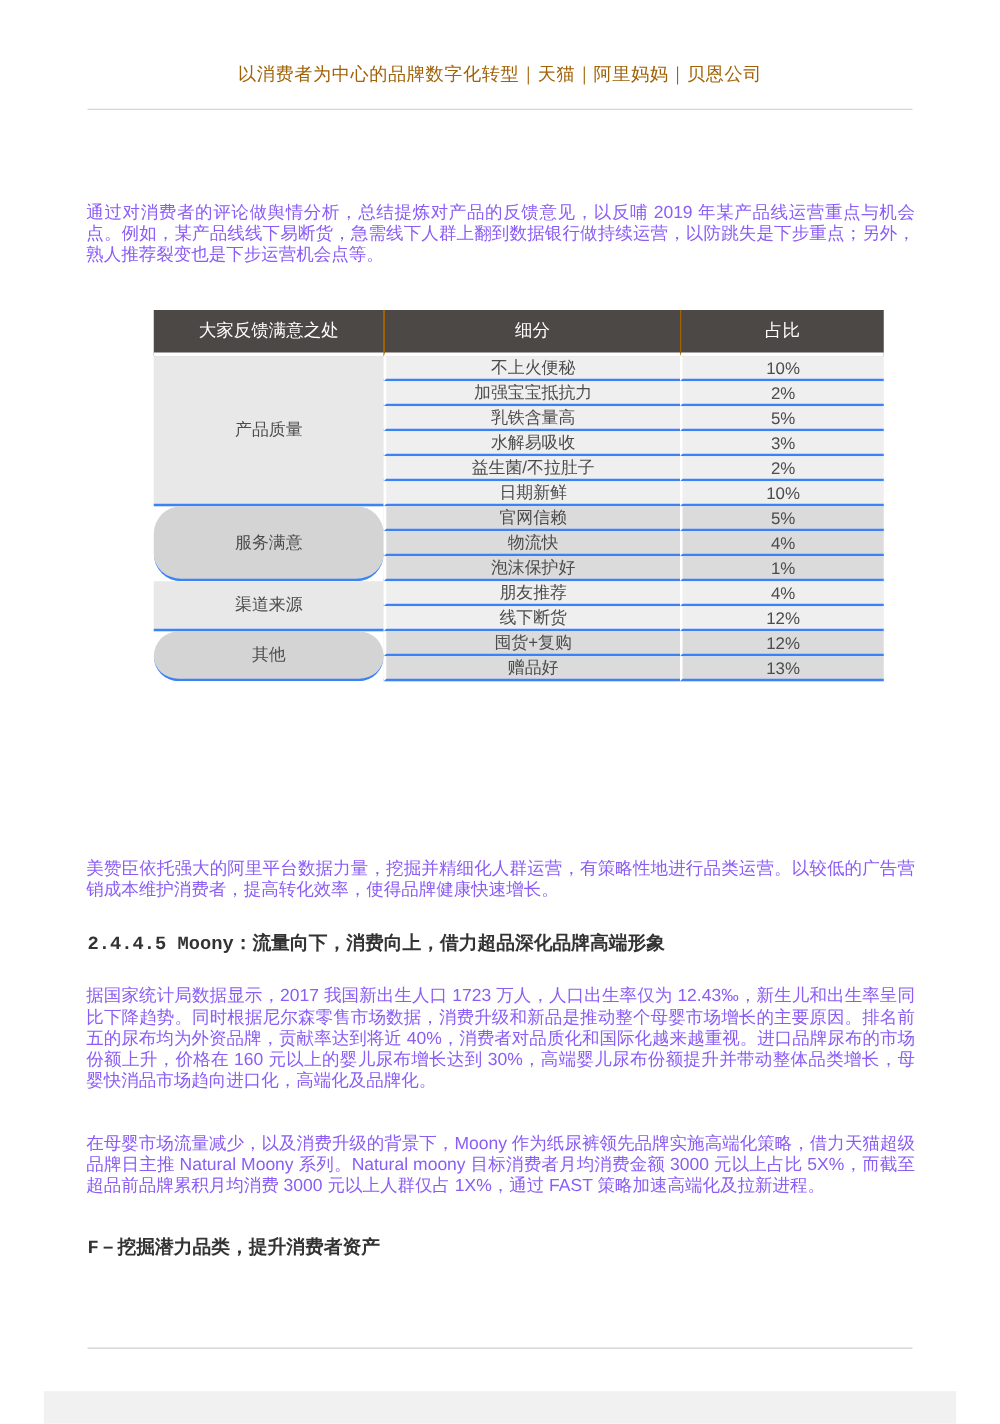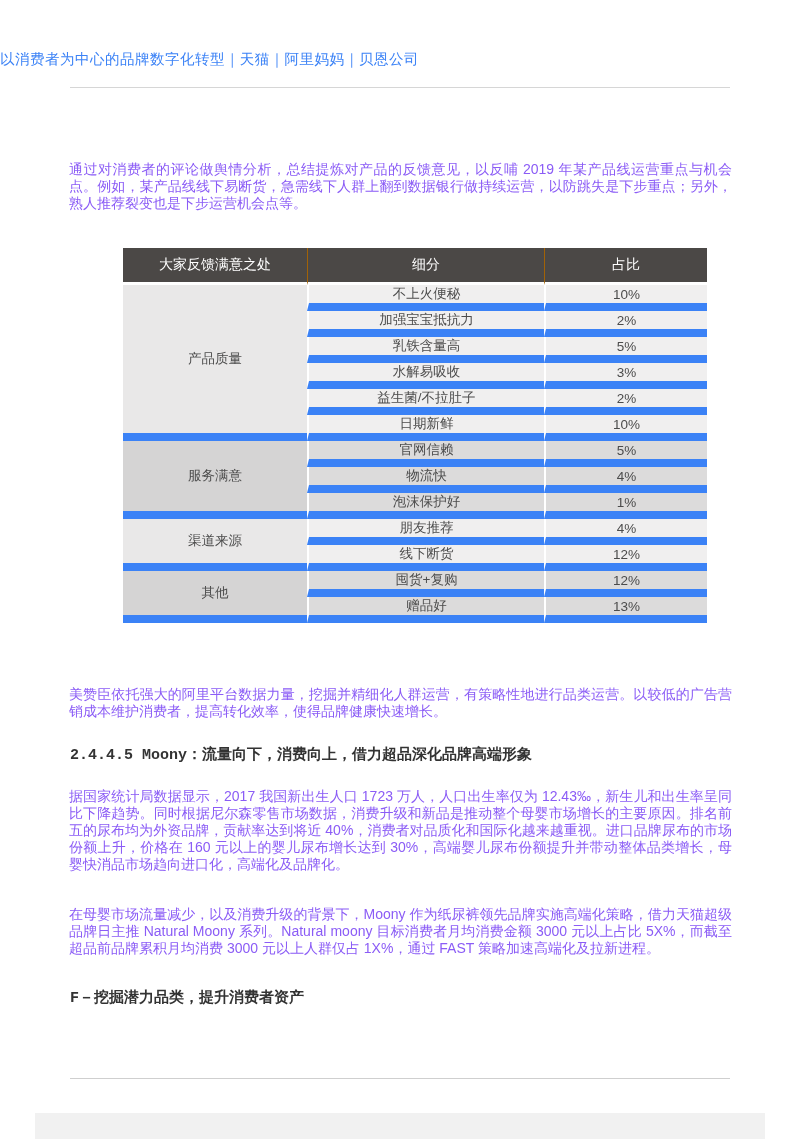--- a/index.html
+++ b/index.html
@@ -6,21 +6,21 @@
   html, body { background: #ffffff; }
   body {
     font-family: "Liberation Sans", "DejaVu Sans", sans-serif;
     width: 800px; height: 1139px; position: relative; overflow: hidden;
     color: #595959;
   }
   .page { position: absolute; inset: 0; background: #ffffff; }
 
   .doc-header-title {
     position: absolute; top: 50px; left: 0; width: 800px;
-    text-align: left; color: #3b82f6; font-size: 14.5px; letter-spacing: 0.5px;
+    text-align: center; color: #a16207; font-size: 14.5px; letter-spacing: 0.5px;
   }
   .header-divider {
     position: absolute; top: 87px; left: 70px; width: 660px; height: 1px;
     background: #d6d6d6;
   }
 
   .section-title {
     position: absolute; top: 116px; left: 70px; width: 660px;
     font-weight: bold; color: #363636; font-size: 14.5px;
   }
@@ -50,25 +50,25 @@
   }
   table.feedback th {
     background: #4b4846; color: #ffffff; font-weight: normal;
     height: 37px; font-size: 14px; text-align: center;
     border-bottom: 3px solid #ffffff;
   }
   table.feedback th + th { border-left: 1px solid #a16207; }
   table.feedback td {
     height: 16px; text-align: center; vertical-align: middle;
     font-size: 13.5px; color: #4c4c4c;
-    border-bottom: 8px solid #3b82f6;
+    border-bottom: 2px solid #3b82f6;
   }
   table.feedback td.detail { border-left: 2px solid #ffffff; }
   td.cat-light { background: #e9e8e8; }
-  td.cat-dark  { background: #d5d4d4; }
+  td.cat-dark  { background: #d5d4d4; border-radius: 22px; }
   td.cell-light { background: #f0efef; }
   td.cell-dark  { background: #dcdbdb; }
 
   .footer-divider {
     position: absolute; top: 1078px; left: 70px; width: 660px; height: 1px;
     background: #cfcfcf;
   }
   .page-number {
     position: absolute; top: 1087px; left: 0; width: 800px;
     text-align: center; color: #8f8f8f; font-size: 13.5px; letter-spacing: 1px;

